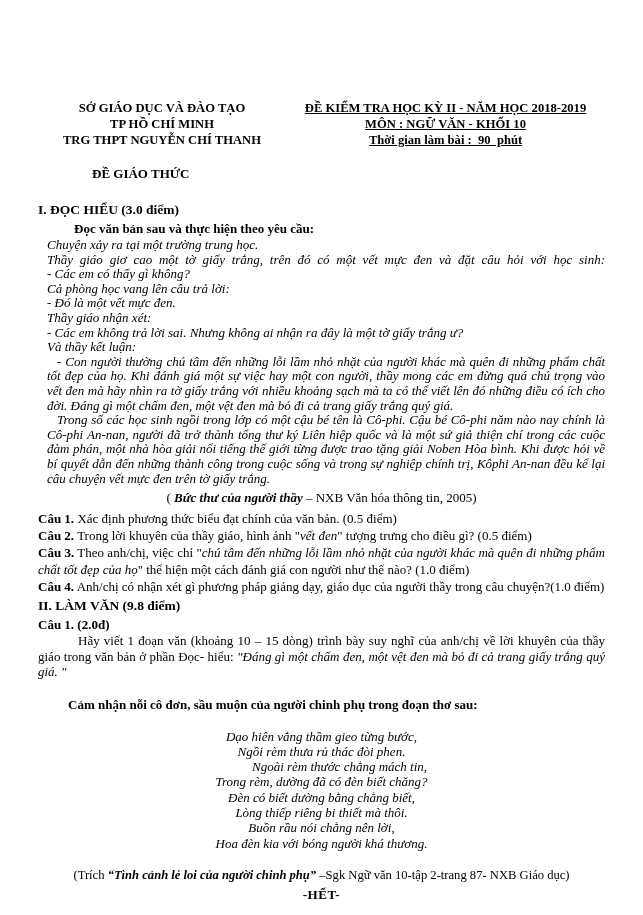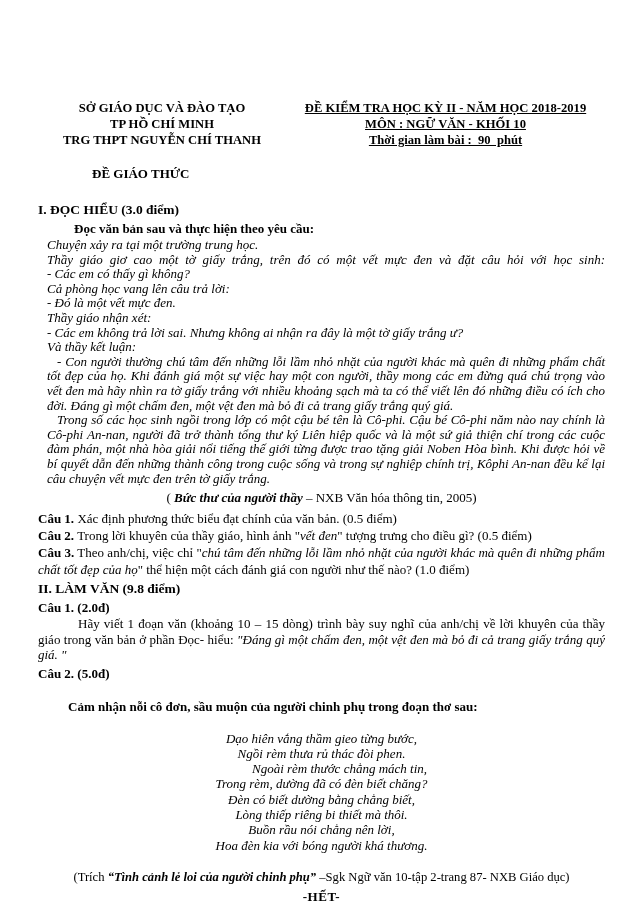--- a/index.html
+++ b/index.html
@@ -82,28 +82,28 @@
     <div class="ppara">- Con người thường chú tâm đến những lỗi lầm nhỏ nhặt của người khác mà quên đi những phẩm chất tốt đẹp của họ. Khi đánh giá một sự việc hay một con người, thầy mong các em đừng quá chú trọng vào vết đen mà hãy nhìn ra tờ giấy trắng với nhiều khoảng sạch mà ta có thể viết lên đó những điều có ích cho đời. Đáng gì một chấm đen, một vệt đen mà bỏ đi cả trang giấy trắng quý giá.</div>
     <div class="ppara">Trong số các học sinh ngồi trong lớp có một cậu bé tên là Cô-phi. Cậu bé Cô-phi năm nào nay chính là Cô-phi An-nan, người đã trở thành tổng thư ký Liên hiệp quốc và là một sứ giả thiện chí trong các cuộc đàm phán, một nhà hòa giải nổi tiếng thế giới từng được trao tặng giải Noben Hòa bình. Khi được hỏi về bí quyết dẫn đến những thành công trong cuộc sống và trong sự nghiệp chính trị, Kôphi An-nan đều kể lại câu chuyện vết mực đen trên tờ giấy trắng.</div>
   </div>
 
   <div class="source"><span>( </span><span class="bi">Bức thư của người thầy</span><span> – NXB Văn hóa thông tin, 2005)</span></div>
 
   <div class="questions">
     <div><span class="qlabel">Câu 1.</span><span> Xác định phương thức biểu đạt chính của văn bản. (0.5 điểm)</span></div>
     <div><span class="qlabel">Câu 2.</span><span> Trong lời khuyên của thầy giáo, hình ảnh "</span><span class="qitalic">vết đen</span><span>" tượng trưng cho điều gì? (0.5 điểm)</span></div>
     <div><span class="qlabel">Câu 3.</span><span> Theo anh/chị, việc chỉ "</span><span class="qitalic">chú tâm đến những lỗi lầm nhỏ nhặt của người khác mà quên đi những phẩm chất tốt đẹp của họ</span><span>" thể hiện một cách đánh giá con người như thế nào? (1.0 điểm)</span></div>
+    <div><span class="qlabel">Câu 4.</span><span> Anh/chị có nhận xét gì phương pháp giảng dạy, giáo dục của người thầy trong câu chuyện?(1.0 điểm)</span></div>
   </div>
 
   <div class="sec2-title">II. LÀM VĂN (9.8 điểm)</div>
 
   <div class="cau-label">Câu 1. (2.0đ)</div>
   <div class="cau1-body"><span>Hãy viết 1 đoạn văn (khoảng 10 – 15 dòng) trình bày suy nghĩ của anh/chị về lời khuyên của thầy giáo trong văn bản ở phần Đọc- hiểu: </span><span class="cau1-quote">"Đáng gì một chấm đen, một vệt đen mà bỏ đi cả trang giấy trắng quý giá. "</span></div>
 
-  <div class="cau-label">Câu 2. (5.0đ)</div>
   <div class="cau2-intro">Cảm nhận nỗi cô đơn, sầu muộn của người chinh phụ trong đoạn thơ sau:</div>
 
   <div class="poem">
     <div>Dạo hiên vắng thầm gieo từng bước,</div>
     <div>Ngồi rèm thưa rủ thác đòi phen.</div>
     <div class="shift-right">Ngoài rèm thước chẳng mách tin,</div>
     <div>Trong rèm, dường đã có đèn biết chăng?</div>
     <div>Đèn có biết dường bằng chẳng biết,</div>
     <div>Lòng thiếp riêng bi thiết mà thôi.</div>
     <div>Buồn rầu nói chẳng nên lời,</div>

